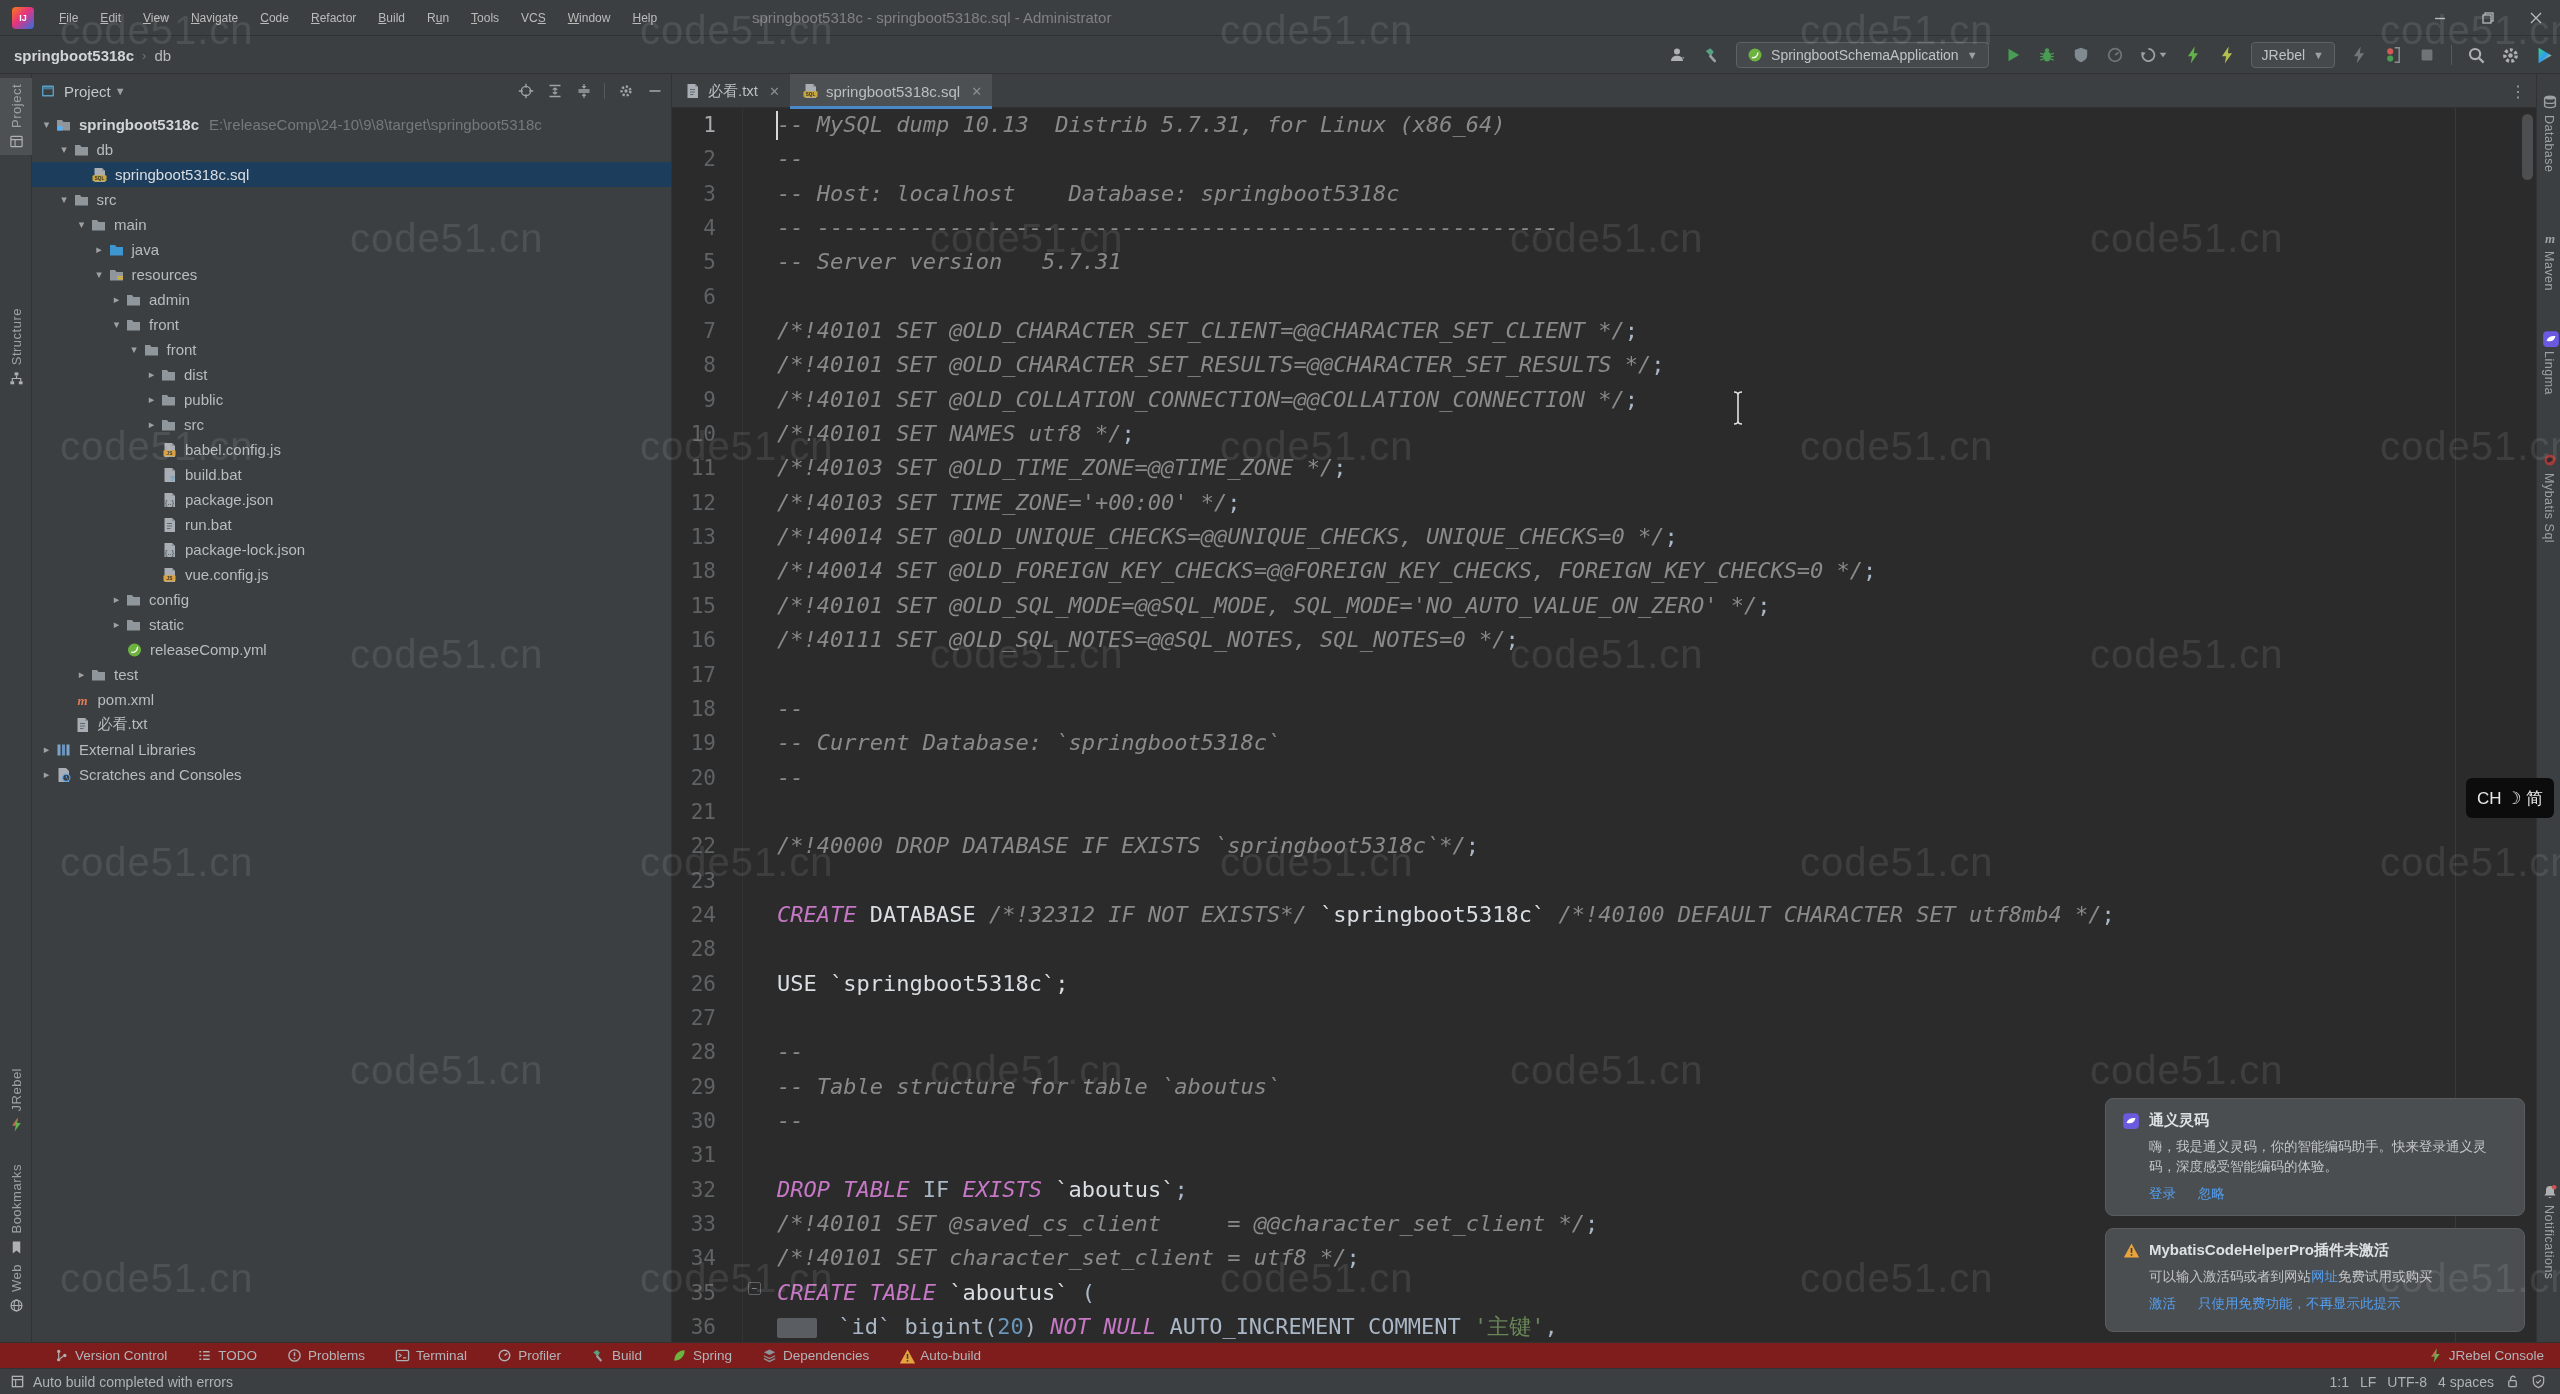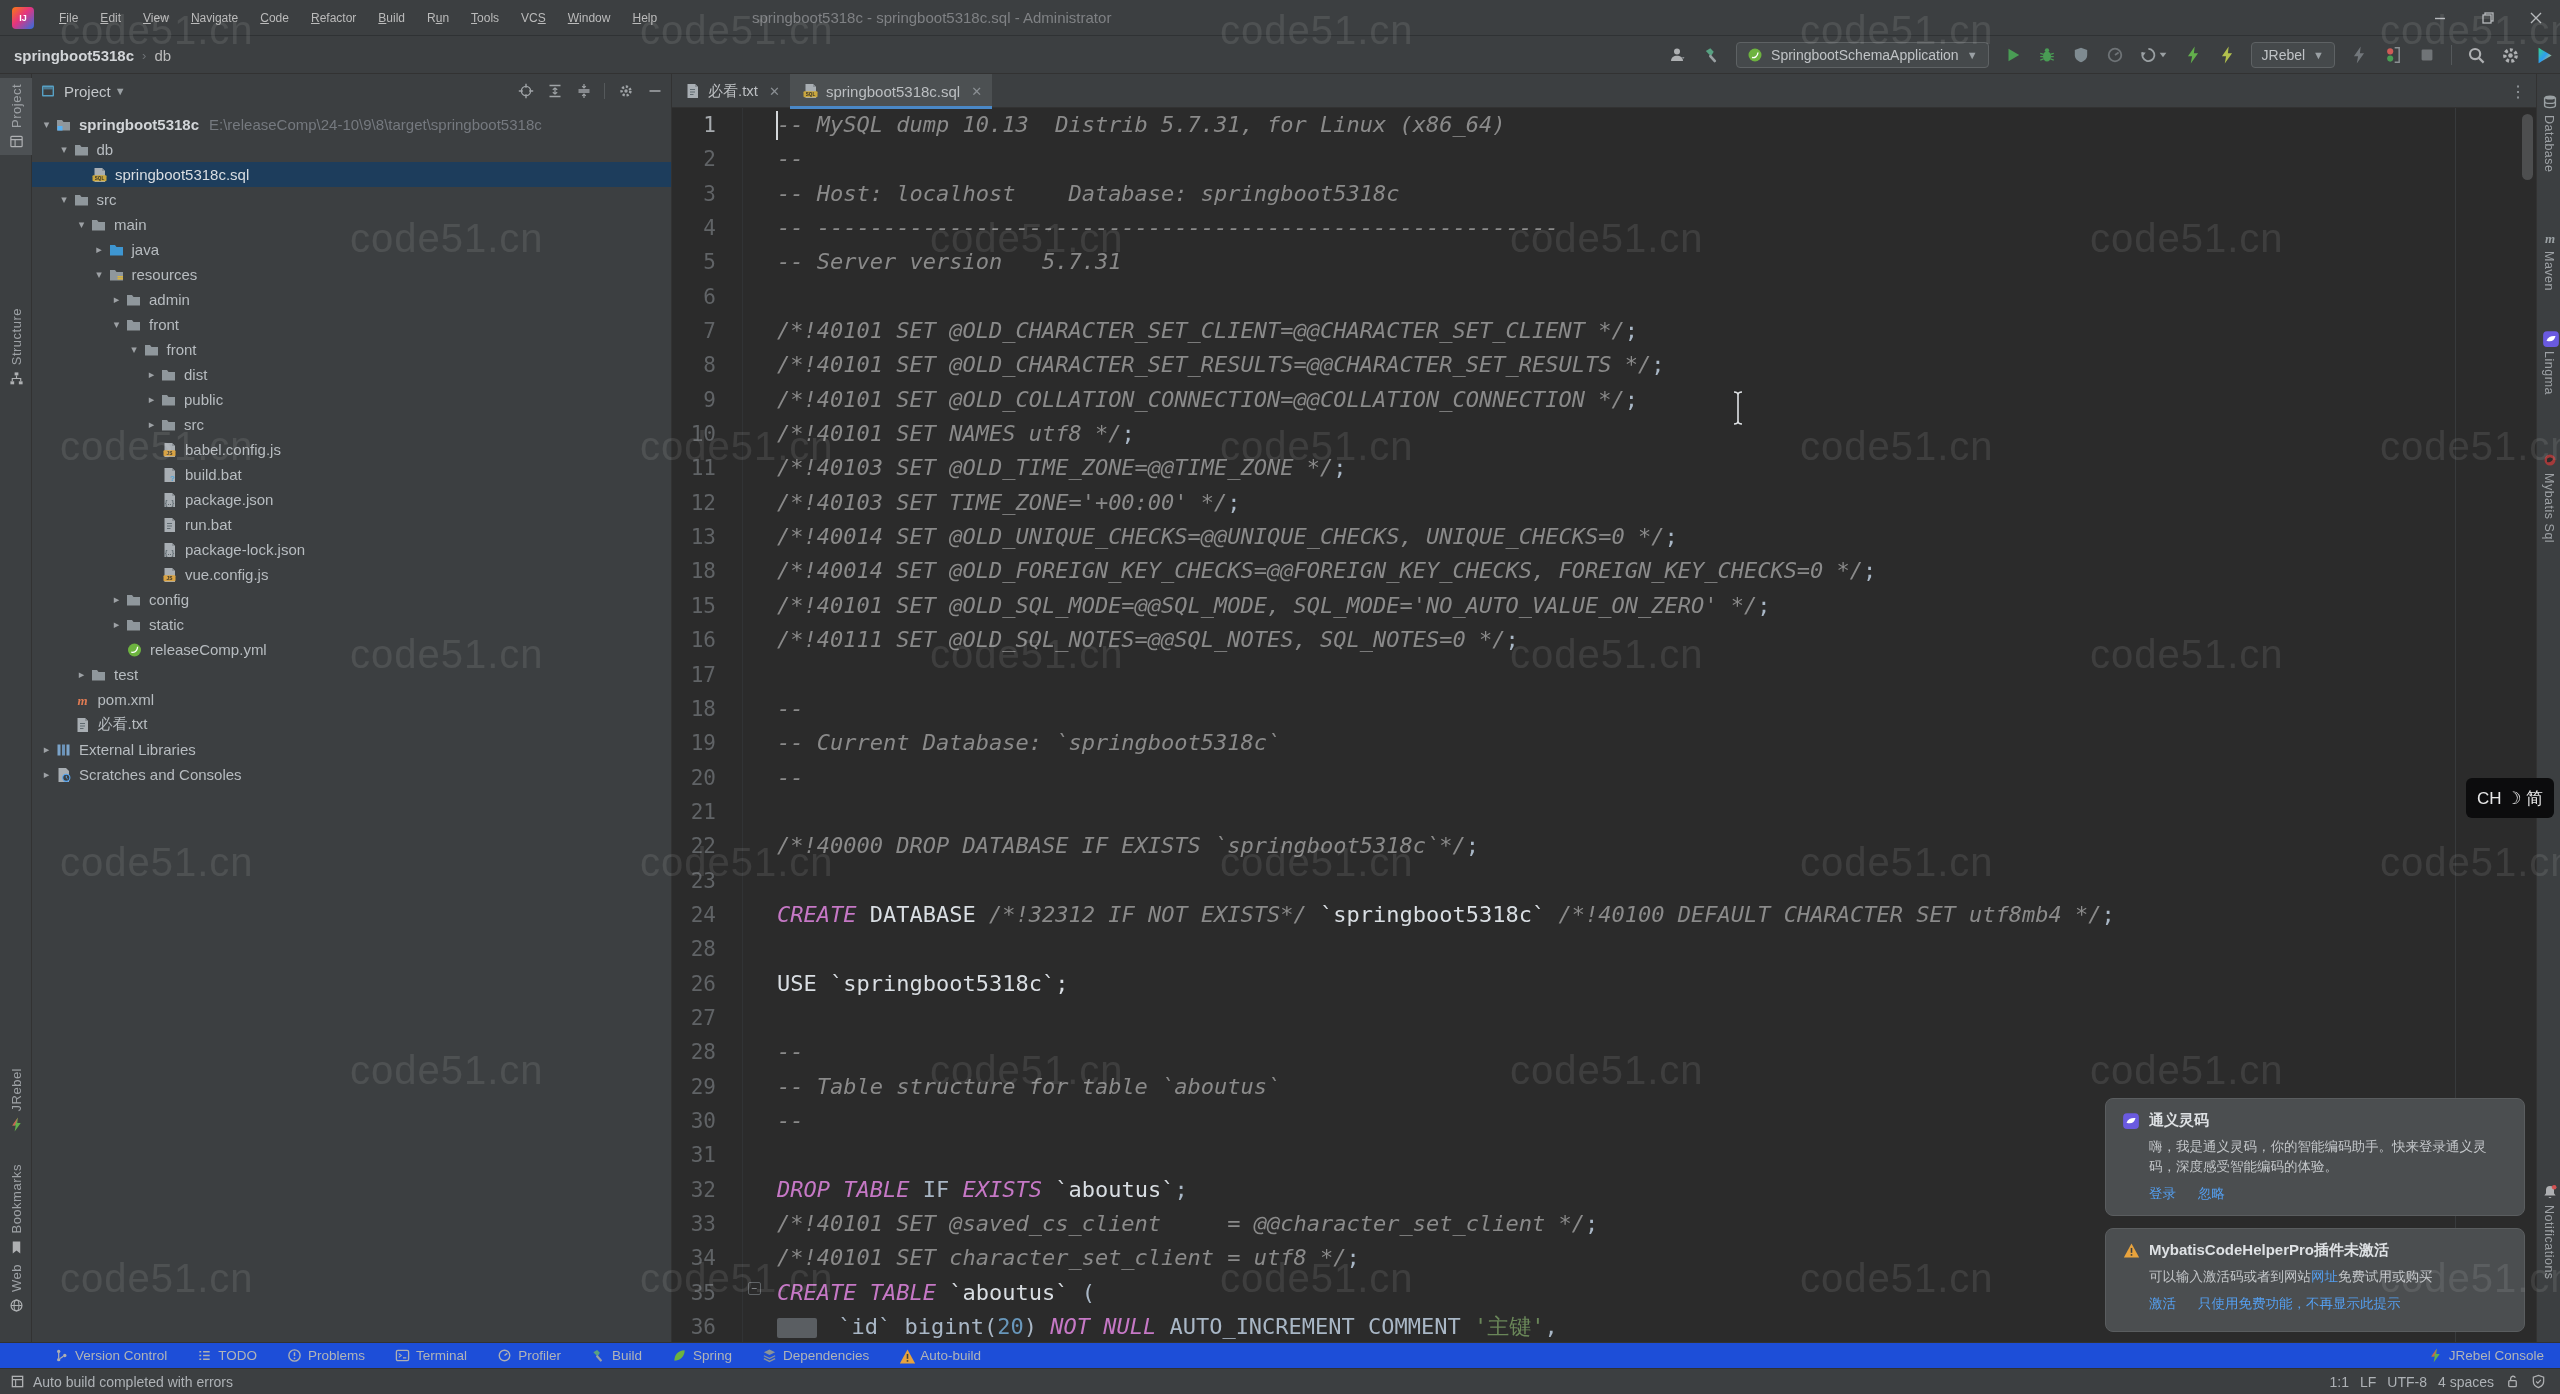--- a/index.html
+++ b/index.html
@@ -105,21 +105,21 @@
   .blink { color:#549ff0; }
 
   
   #right-strip { position:absolute; left:2536px; top:0; width:24px; height:100%;
     background:#3c3f41; border-left:1px solid #323232; }
   #right-strip .vtab { width:24px; }
   #right-strip .vlabel { font-size:12.5px; }
 
   
   #toolwindow-bar { position:absolute; left:0; top:1342px; width:2560px; height:26px;
-    background:#1d4ed8; border-top:1px solid #323232; display:flex; align-items:center; }
+    background:#7f1d1d; border-top:1px solid #323232; display:flex; align-items:center; }
   #tw-items { display:flex; align-items:center; gap:30px; margin-left:54px; }
   .tw-item { display:flex; align-items:center; gap:6px; font-size:13.5px; color:#b0b4b8; }
   #tw-right { margin-left:auto; margin-right:16px; display:flex; align-items:center; gap:6px; font-size:13.5px; color:#b0b4b8; }
 
   #statusbar { position:absolute; left:0; top:1368px; width:2560px; height:26px;
     background:#3c3f41; border-top:1px solid #323232; display:flex; align-items:center; font-size:14px; color:#aeb2b6; }
   #status-left { display:flex; align-items:center; gap:8px; margin-left:10px; }
   #status-right { margin-left:auto; display:flex; align-items:center; gap:11px; margin-right:14px; }
 
   

